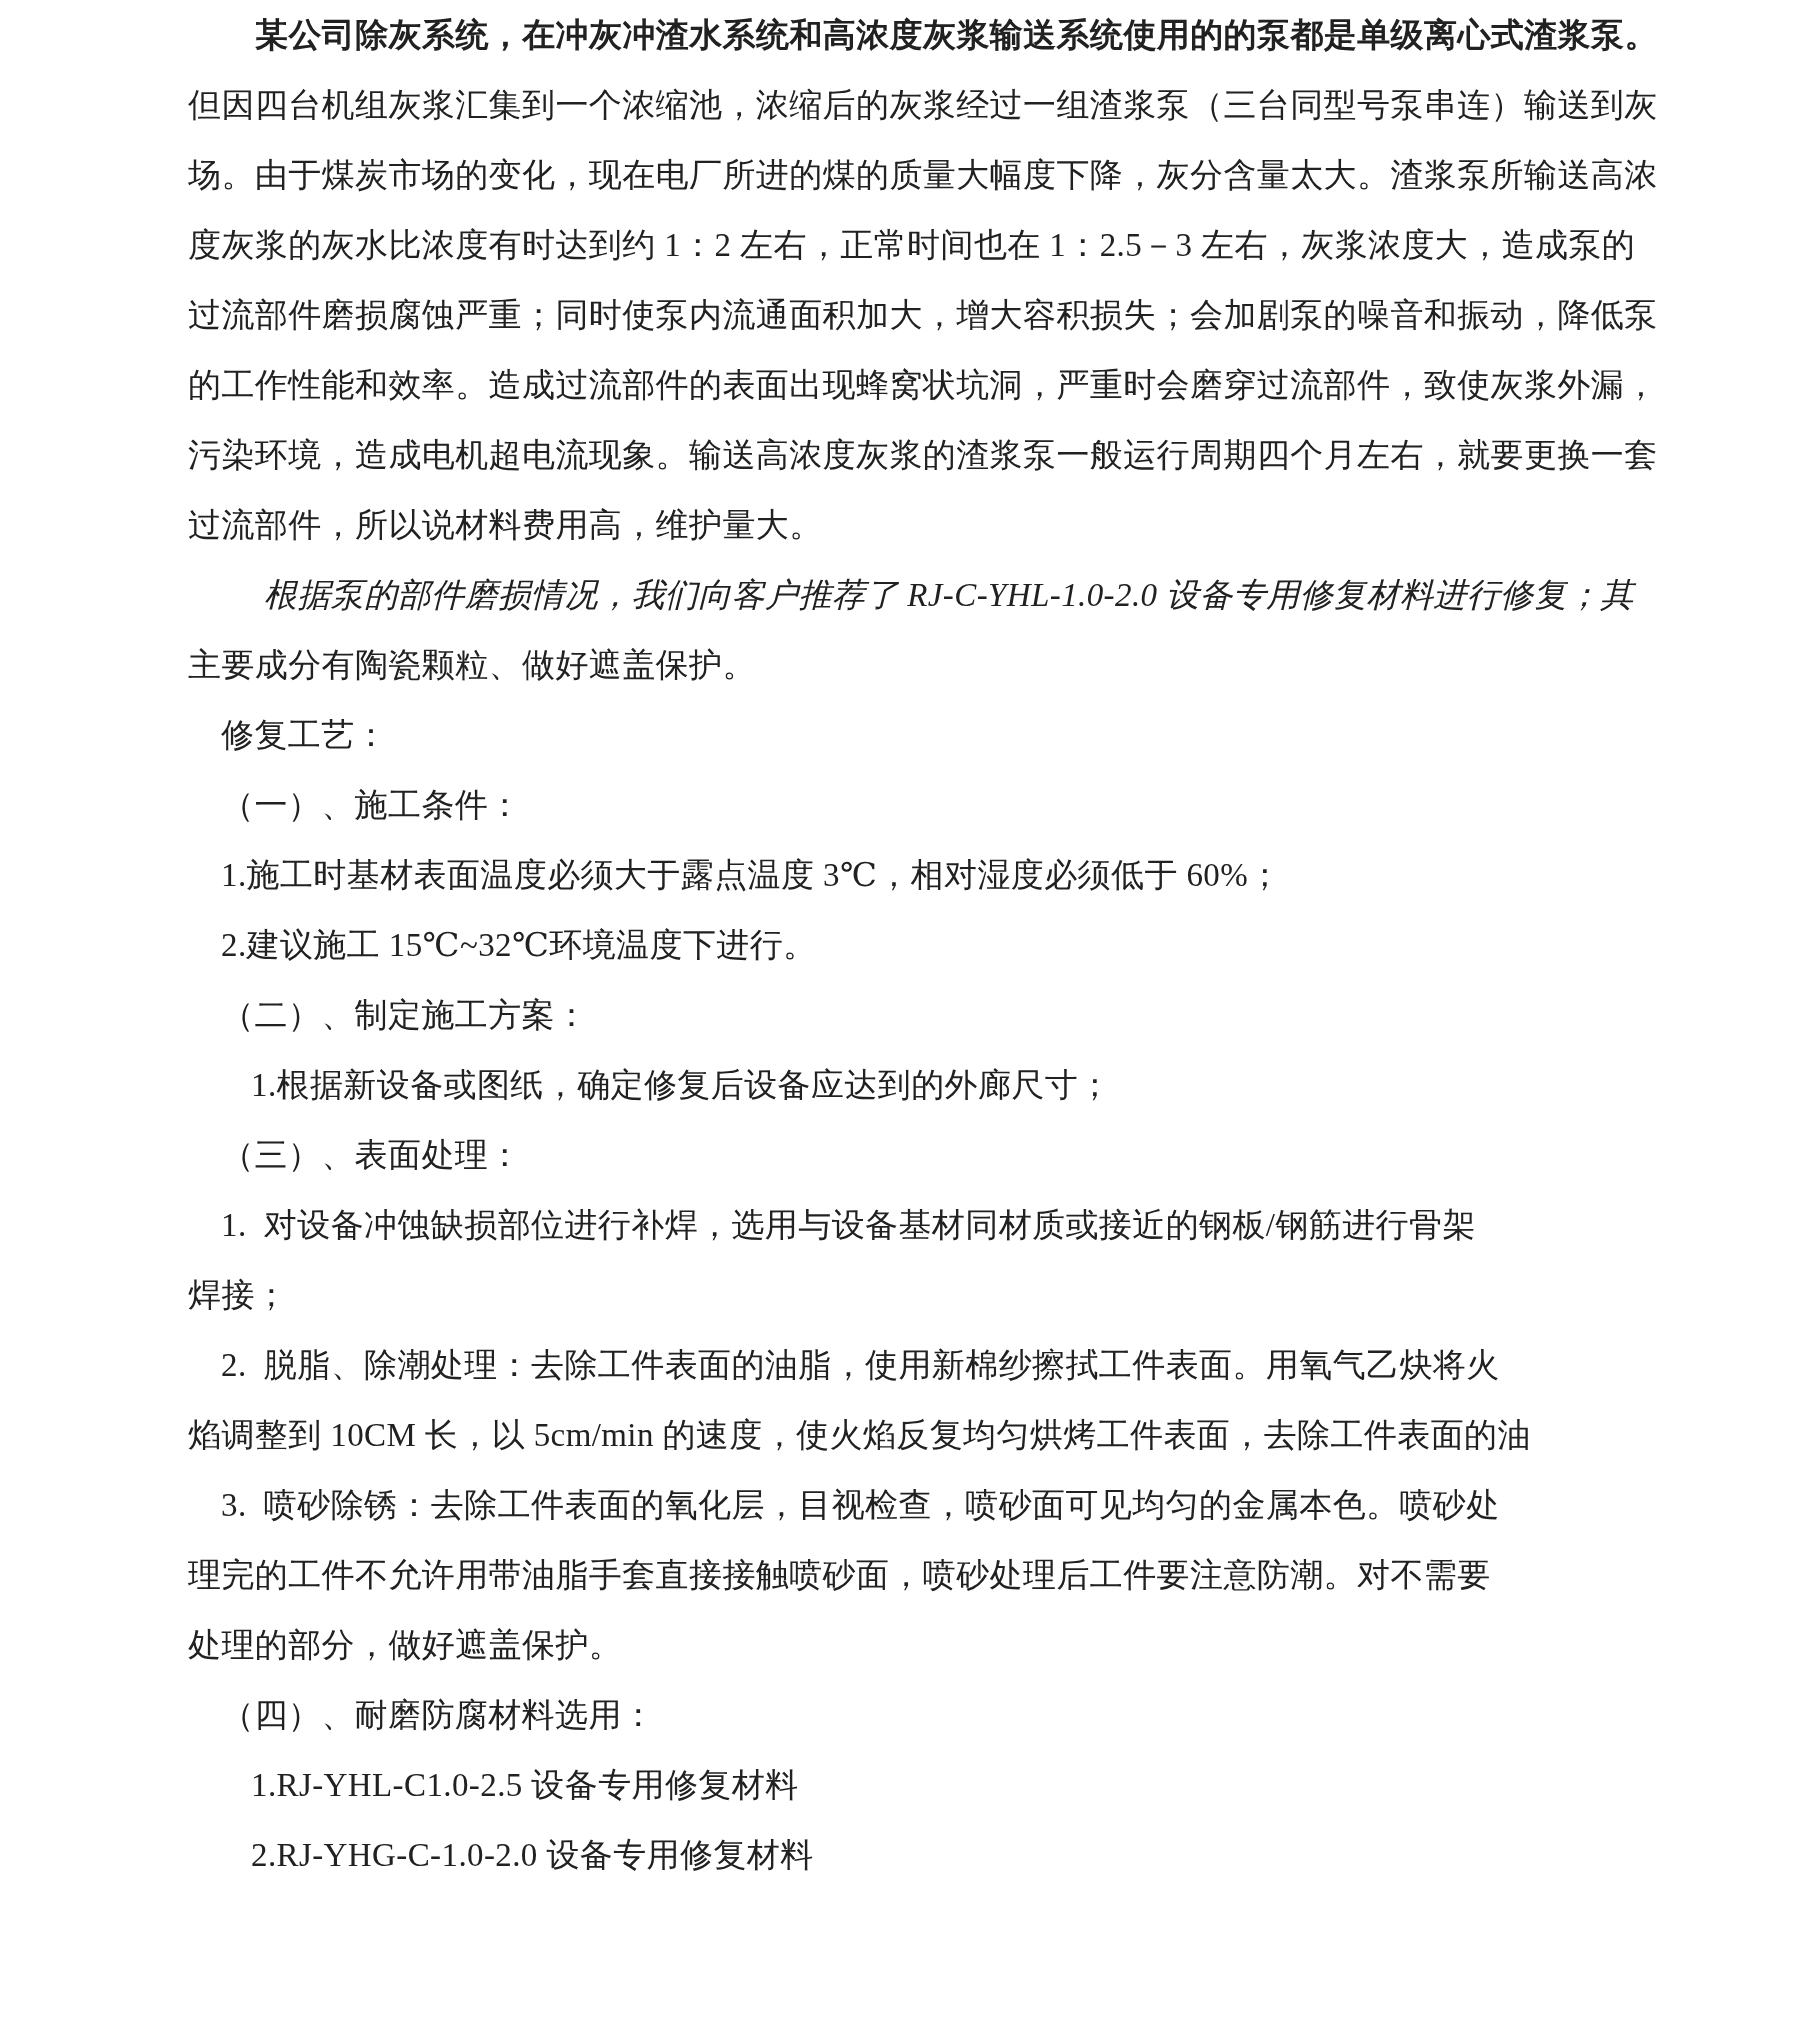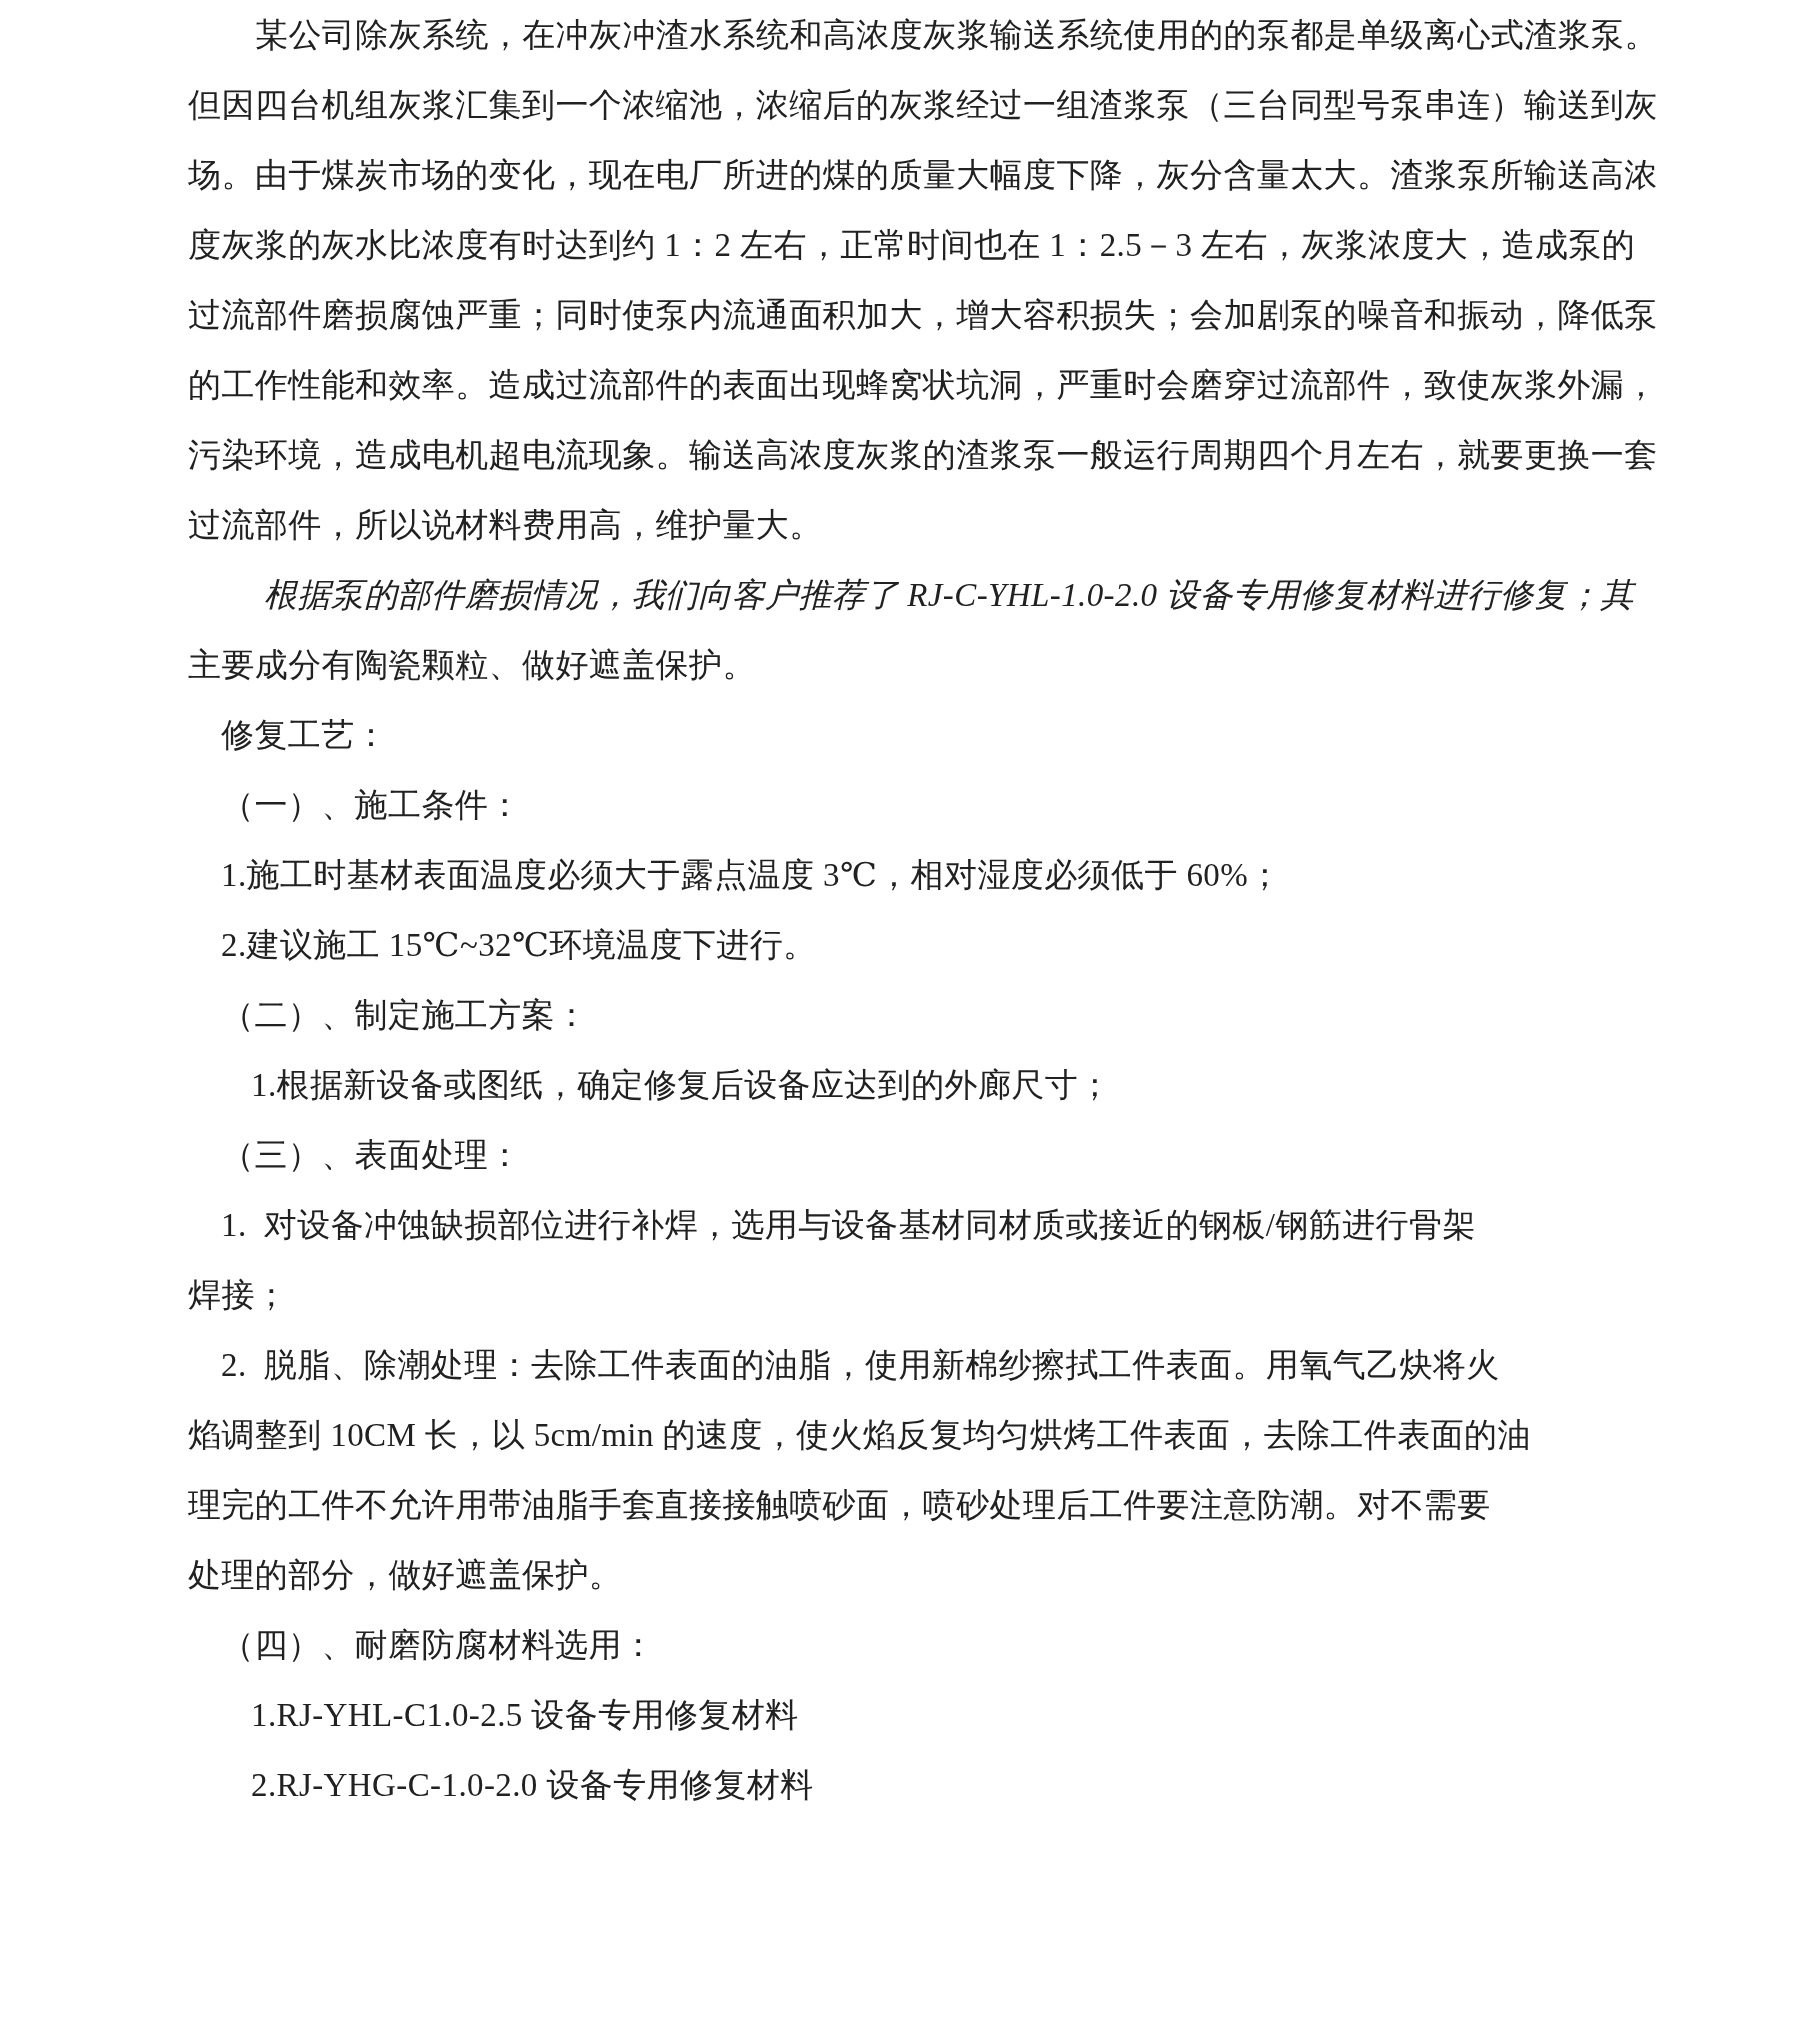--- a/index.html
+++ b/index.html
@@ -25,21 +25,21 @@
     line-height: 70px;
     letter-spacing: 0.4px;
   }
   .line {
     white-space: pre;
     min-height: 70px;
   }
   
   .indent-i0  { padding-left: 0; }
   .indent-i1  { padding-left: 33px; }   
-  .indent-p1  { padding-left: 67px; }   
+  .indent-p1  { padding-left: 67px; font-weight: bold; }   
   .indent-p2  { padding-left: 76px; font-style: italic; }  
   .indent-i2  { padding-left: 63px; }   
 </style>
 </head>
 <body>
 
 <div class="page" style="background: rgb(255, 255, 255);">
   <div class="doc-body" style="color: rgb(33, 33, 33);">
       <div class="line indent-p1">某公司除灰系统，在冲灰冲渣水系统和高浓度灰浆输送系统使用的的泵都是单级离心式渣浆泵。</div>
       <div class="line indent-i0">但因四台机组灰浆汇集到一个浓缩池，浓缩后的灰浆经过一组渣浆泵（三台同型号泵串连）输送到灰</div>
@@ -55,20 +55,21 @@
       <div class="line indent-i1">（一）、施工条件：</div>
       <div class="line indent-i1">1.施工时基材表面温度必须大于露点温度 3℃，相对湿度必须低于 60%；</div>
       <div class="line indent-i1">2.建议施工 15℃~32℃环境温度下进行。</div>
       <div class="line indent-i1">（二）、制定施工方案：</div>
       <div class="line indent-i2">1.根据新设备或图纸，确定修复后设备应达到的外廊尺寸；</div>
       <div class="line indent-i1">（三）、表面处理：</div>
       <div class="line indent-i1">1.  对设备冲蚀缺损部位进行补焊，选用与设备基材同材质或接近的钢板/钢筋进行骨架</div>
       <div class="line indent-i0">焊接；</div>
       <div class="line indent-i1">2.  脱脂、除潮处理：去除工件表面的油脂，使用新棉纱擦拭工件表面。用氧气乙炔将火</div>
       <div class="line indent-i0">焰调整到 10CM 长，以 5cm/min 的速度，使火焰反复均匀烘烤工件表面，去除工件表面的油</div>
+      <div class="line indent-i1">3.  喷砂除锈：去除工件表面的氧化层，目视检查，喷砂面可见均匀的金属本色。喷砂处</div>
       <div class="line indent-i0">理完的工件不允许用带油脂手套直接接触喷砂面，喷砂处理后工件要注意防潮。对不需要</div>
       <div class="line indent-i0">处理的部分，做好遮盖保护。</div>
       <div class="line indent-i1">（四）、耐磨防腐材料选用：</div>
       <div class="line indent-i2">1.RJ-YHL-C1.0-2.5 设备专用修复材料</div>
       <div class="line indent-i2">2.RJ-YHG-C-1.0-2.0 设备专用修复材料</div>
     </div>
 </div>
 
 
 </body></html>

